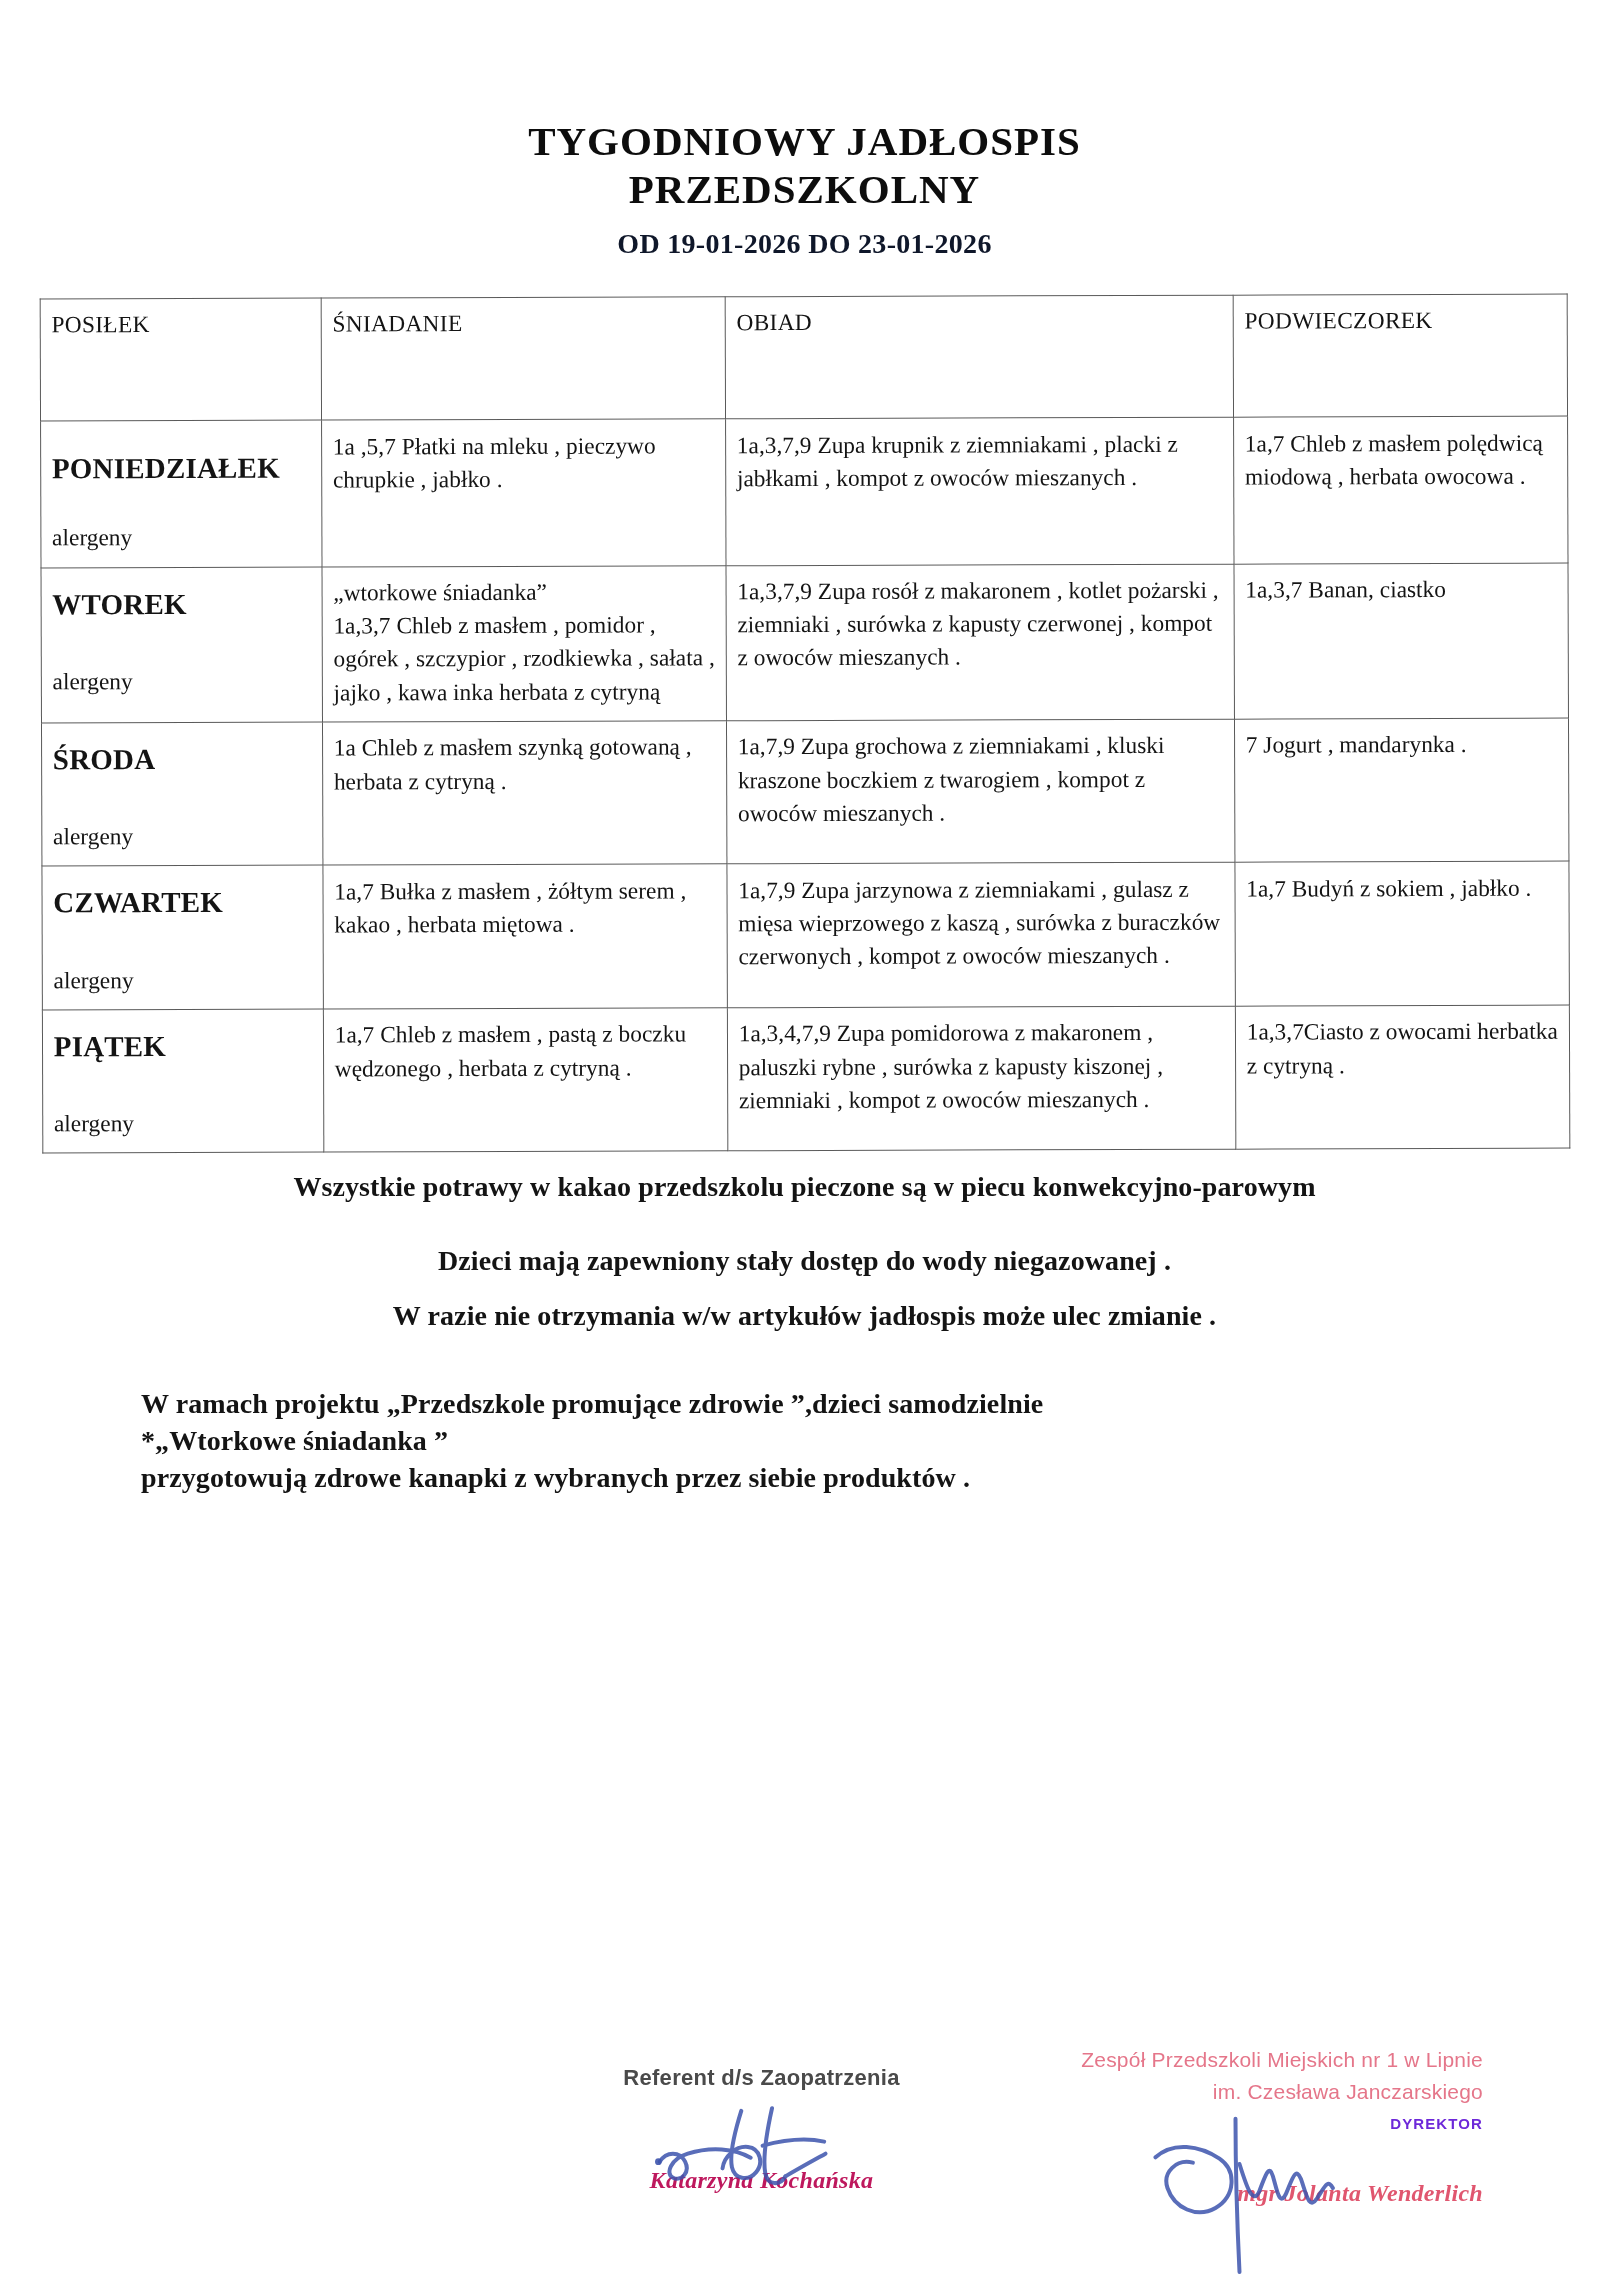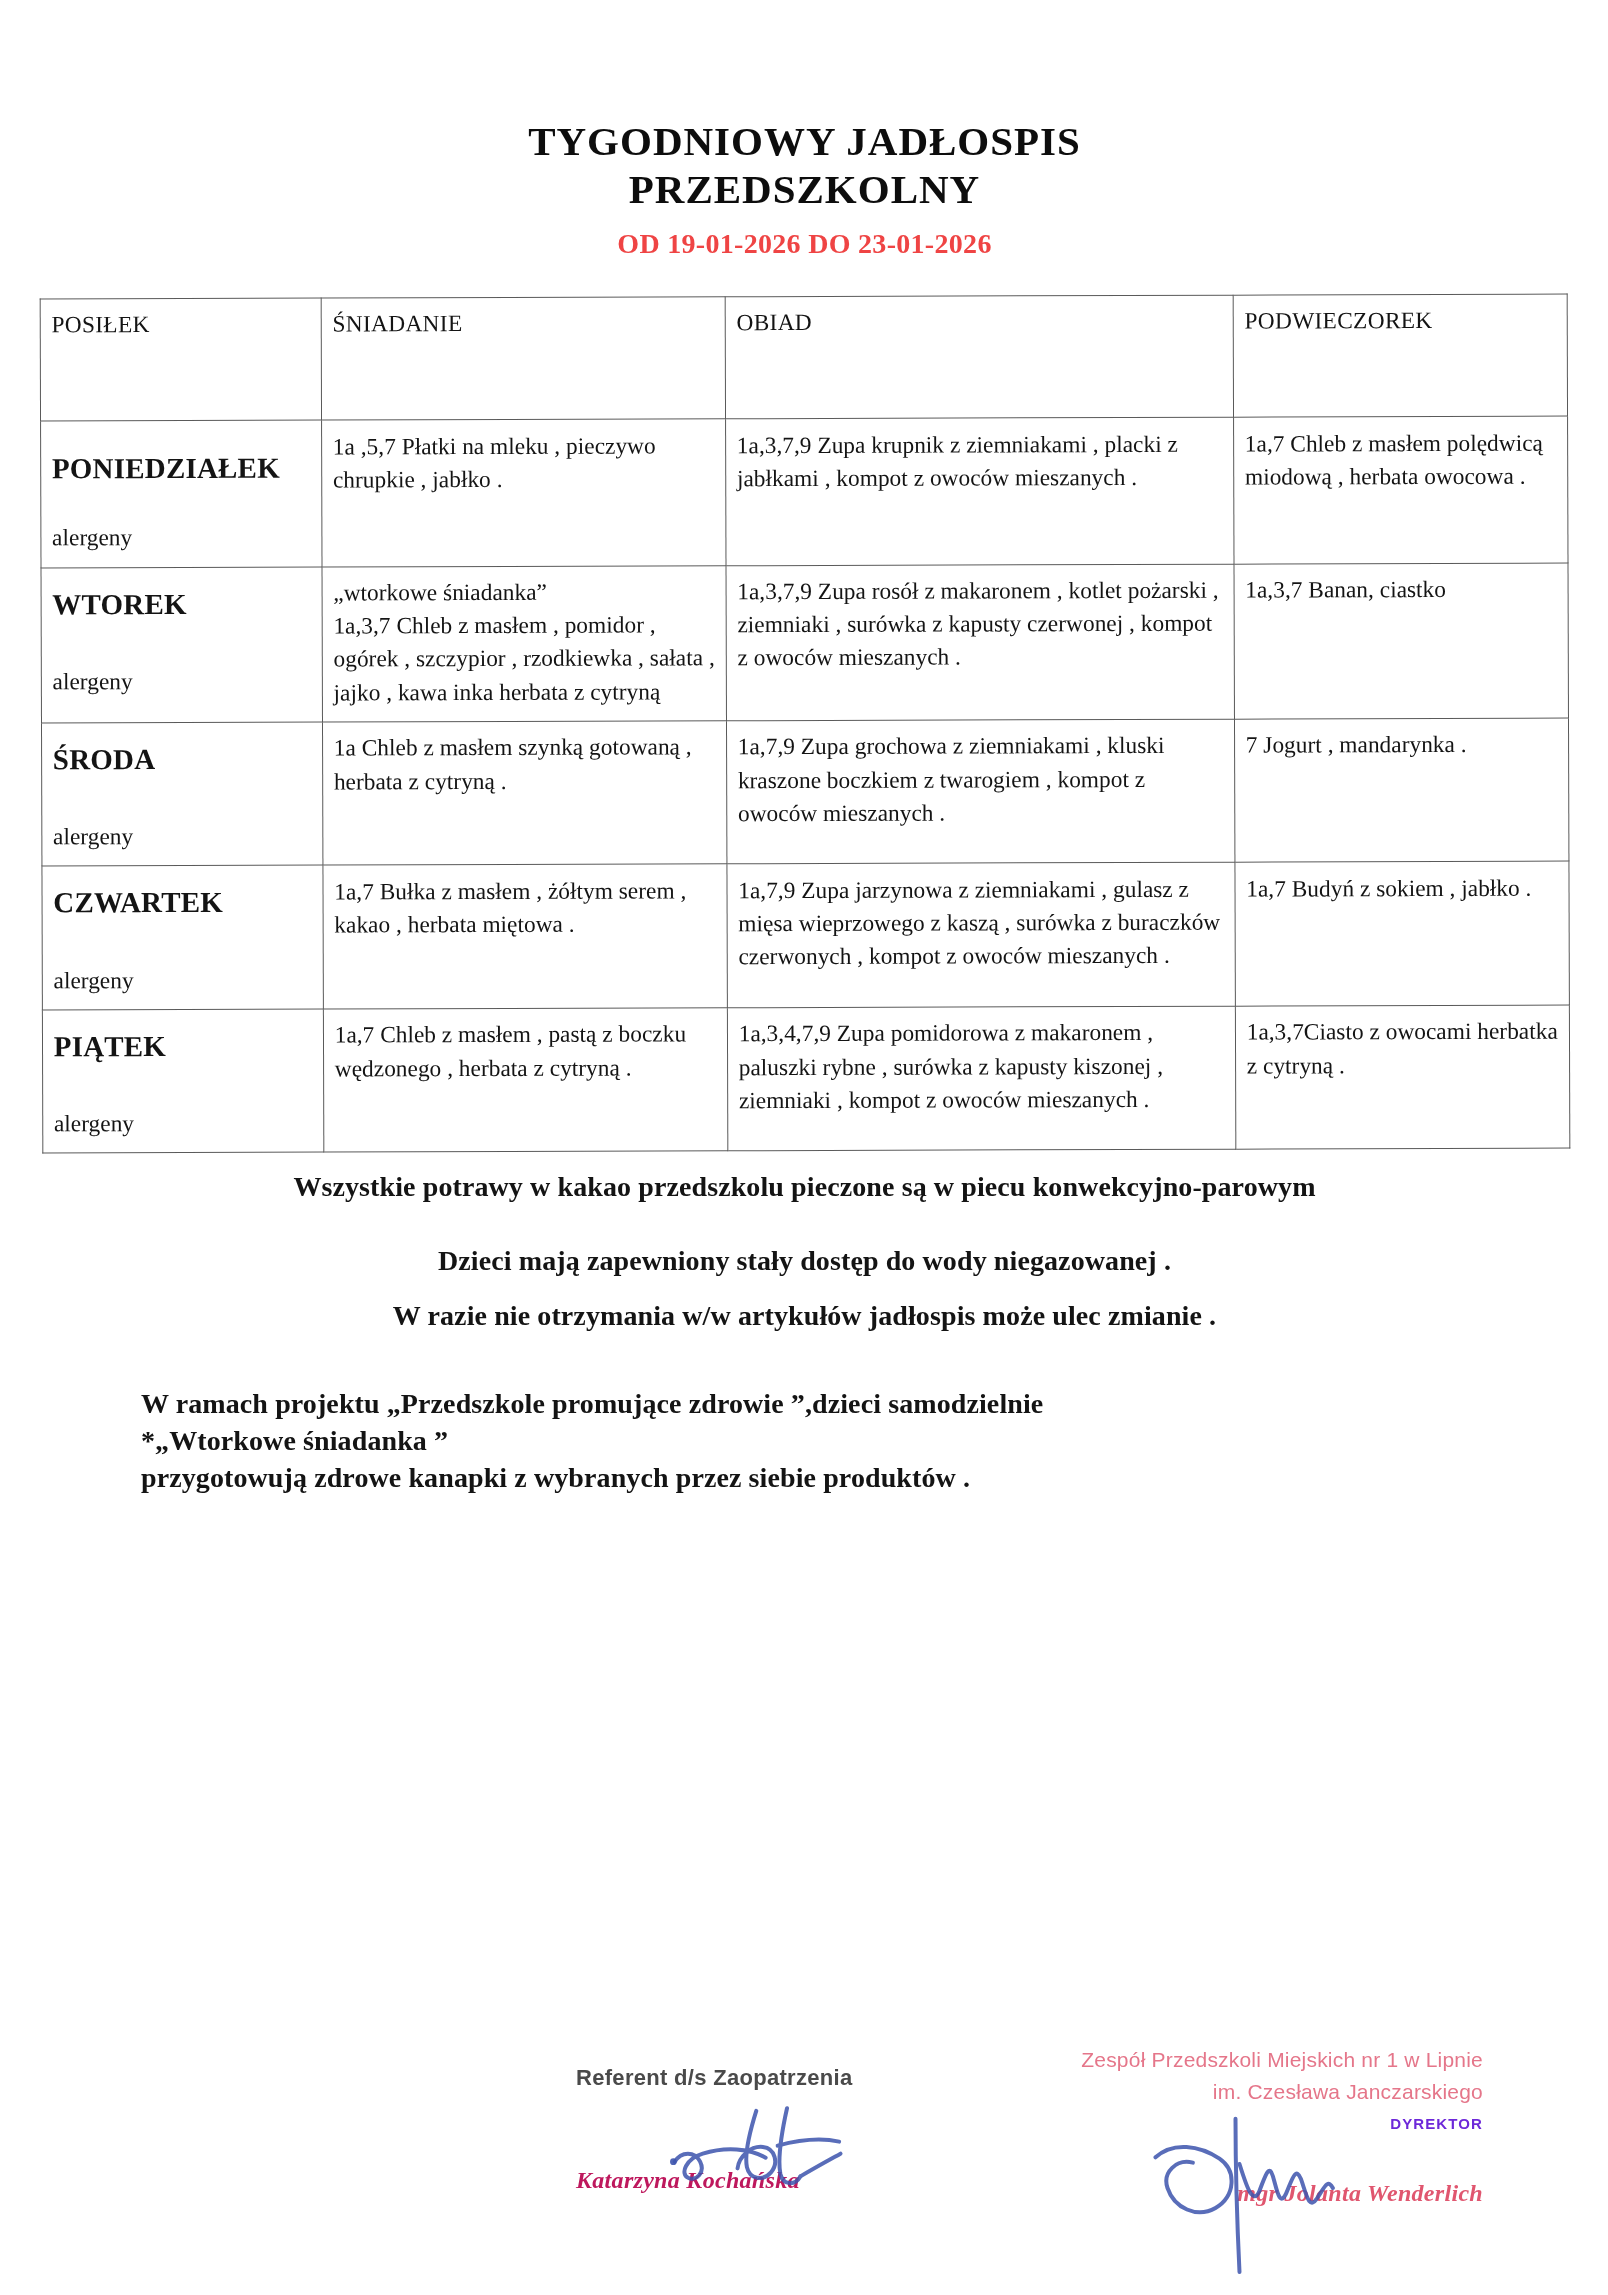--- a/index.html
+++ b/index.html
@@ -32,21 +32,21 @@
     font-size: 41px;
     letter-spacing: 1px;
     line-height: 1.16;
     color: #0d0d0d;
   }
   .subtitle-line {
     font-weight: bold;
     font-size: 28px;
     letter-spacing: 0.3px;
     margin-top: 14.7px;
-    color: #ef4444;
+    color: #0f172a;
   }
 
   
   .table-wrap {
     margin: 36px 41px 0 41px;
     transform: rotate(-0.18deg);
   }
   table.menu {
     width: 1526px;
     border-collapse: collapse;
@@ -132,24 +132,24 @@
   
   .sign-zone {
     position: absolute;
     left: 0;
     right: 0;
     top: 2044px;
     height: 254px;
   }
   .sign-left {
     position: absolute;
-    left: 576px;
+    left: 561px;
     top: 21.4px;
     width: 401px;
-    text-align: left;
+    text-align: center;
   }
   .stamp-title {
     font-family: "Liberation Sans", sans-serif;
     font-weight: bold;
     font-size: 22px;
     color: #4a4a4a;
     letter-spacing: 0.3px;
   }
   .sign-name {
     font-family: "Liberation Serif", serif;

